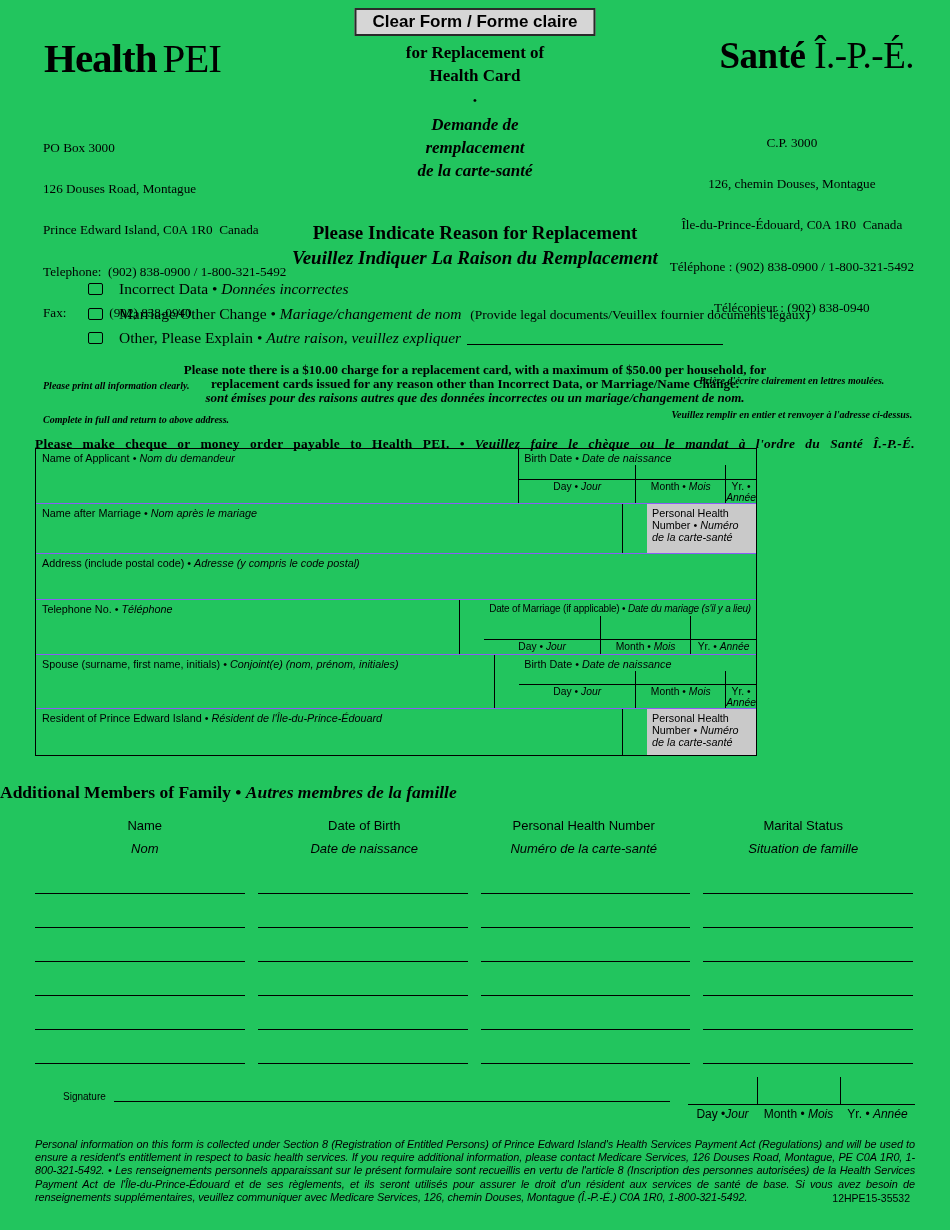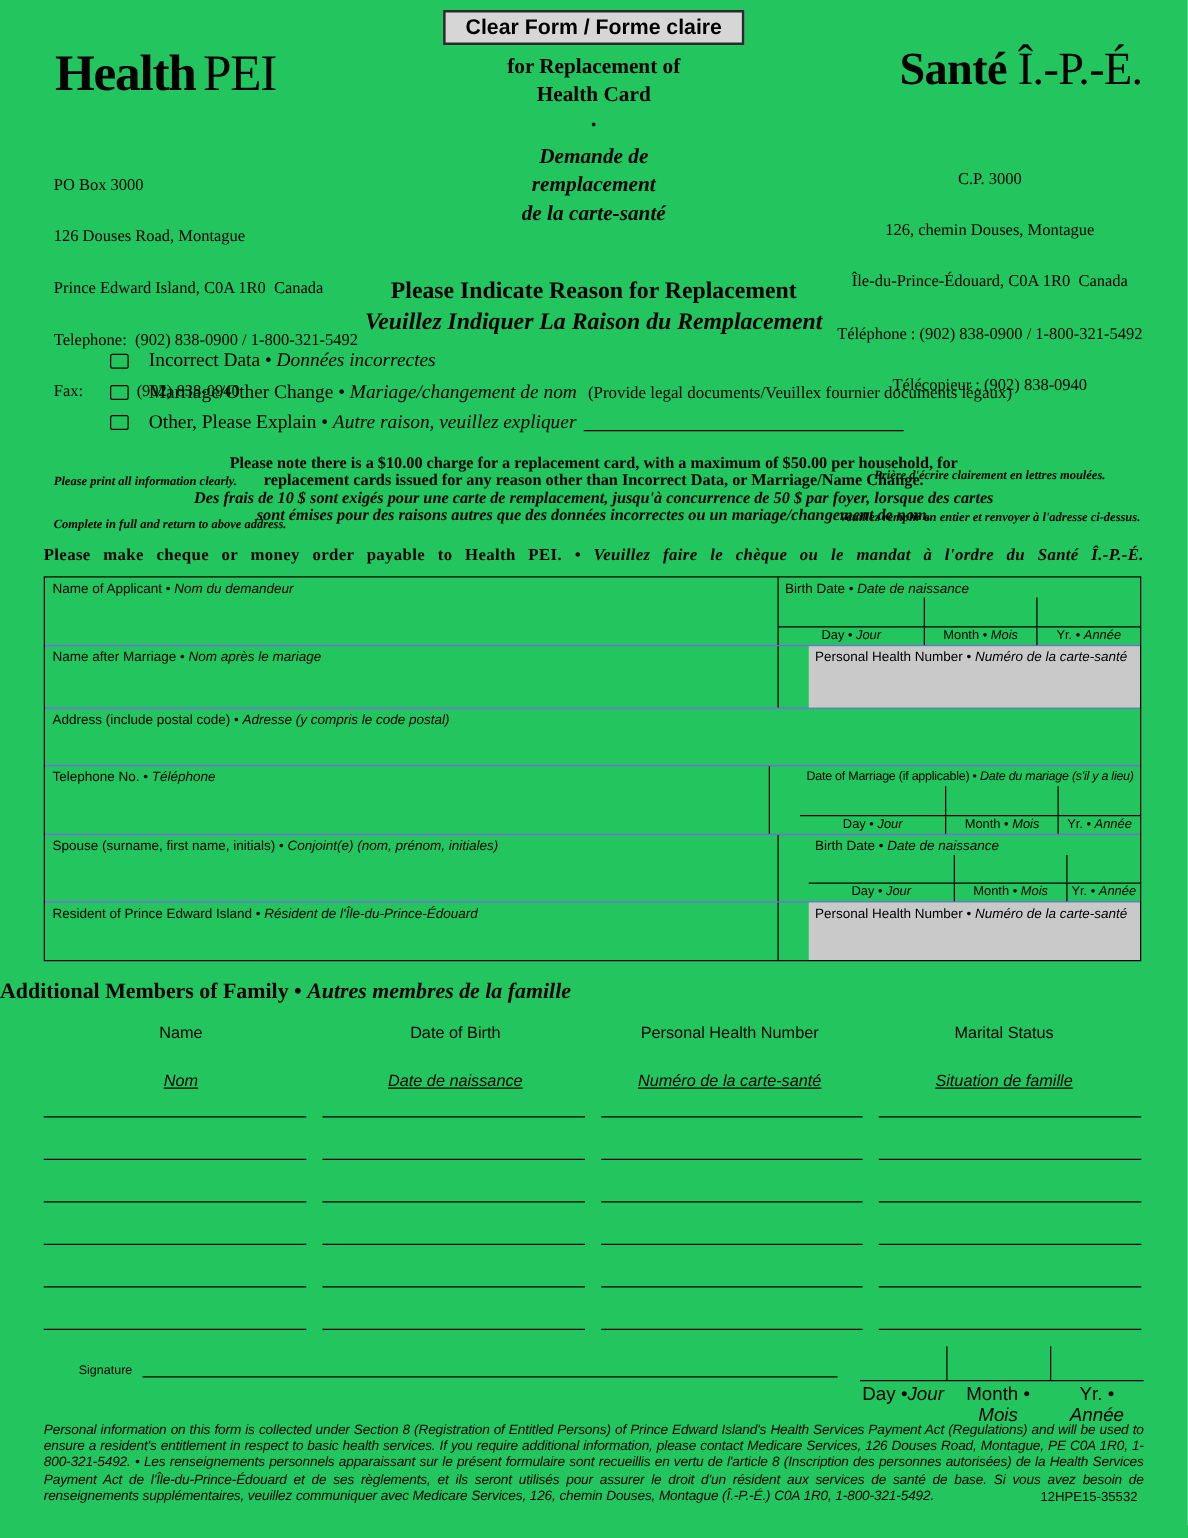--- a/index.html
+++ b/index.html
@@ -54,21 +54,21 @@
   .fee { position:absolute; top:363px; left:0; width:100%; text-align:center;
     font-weight:bold; font-size:13px; line-height:14px; }
   .fee .fr { font-style:italic; }
 
   
   .payment { position:absolute; left:35px; width:880px; top:436px; font-weight:bold;
     font-size:13.4px; text-align:justify; text-align-last:justify; letter-spacing:0.3px; }
   .payment .fr { font-style:italic; }
 
   
-  .form-table { position:absolute; left:35px; top:461px; width:878px;
+  .form-table { position:absolute; left:35px; top:448px; width:722px;
     border:1.5px solid #000; font-family:"Liberation Sans", sans-serif; font-size:10.8px; }
   .t-row { display:flex; }
   .t-row + .t-row { border-top:1px solid #8b5cf6;gap:24px; }
   .cell-l { width:587px; border-right:1px solid #000; padding:3px 6px; }
   .cell-full { width:100%; padding:3px 6px; }
   .cell-r { flex:1; position:relative; }
   .cell-r.gray { background:var(--gray-cell,#c9c9c9); }
   .f-label { line-height:12px; }
   .f-label.pad { padding:3px 5px; }
   .tight { white-space:nowrap; font-size:10px; letter-spacing:-0.2px; }
@@ -82,33 +82,33 @@
   .vline { border-left:1px solid #000; }
   .ds { text-align:center; font-size:10.3px; padding-top:1px; }
 
   
   .am-title { position:absolute; top:782px; left:0; width:100%; 
     font-size:17.5px; font-weight:bold; }
   .am-title .fr { font-style:italic; }
   .am-headers { position:absolute; left:35px; top:818px; width:878px;
     display:grid; grid-template-columns:repeat(4,1fr); text-align:center;
     font-family:"Liberation Sans", sans-serif; font-size:13px; }
-  .am-headers .fr { font-style:italic; display:block; margin-top:24px;text-decoration:underline; }
+  .am-headers .fr { font-style:italic; display:block; margin-top:8px; }
   .am-grid { position:absolute; left:35px; top:860px; width:878px;
     display:grid; grid-template-columns:repeat(4,1fr); column-gap:13px; grid-auto-rows:34px; }
   .am-cell { border-bottom:1.4px solid #000; }
 
   
   .sig-row { position:absolute; left:63px; top:1086px; width:607px; display:flex; align-items:flex-end;
     font-family:"Liberation Sans", sans-serif; font-size:10px; }
   .sig-line { flex:1; border-bottom:1.3px solid #000; height:16px; margin-left:8px; }
   .sig-date { position:absolute; left:688px; top:1077px; width:227px;
     font-family:"Liberation Sans", sans-serif; }
   .sd-box { height:28px; border-bottom:1.4px solid #000; display:flex; }
-  .sd-labels { display:flex; font-size:15px; padding-top:2px; }
+  .sd-labels { display:flex; font-size:12px; padding-top:2px; }
   .sc1 { width:69px; } .sc2 { width:83px; } .sc3 { width:75px; }
   .sd-labels div { text-align:center; }
 
   
   .footer { position:absolute; left:35px; width:880px; top:1138px;
     font-family:"Liberation Sans", sans-serif; font-style:italic; font-size:10.9px;
     line-height:13.2px; text-align:justify; letter-spacing:-0.1px; }
   .form-no { position:absolute; right:40px; top:1192px;
     font-family:"Liberation Sans", sans-serif; font-size:10.5px; }
 </style>
@@ -186,21 +186,20 @@
       <span class="opt-text">
         <span>Other, Please Explain</span> <span>•</span> <i>Autre raison, veuillez expliquer</i>
       </span>
       <span class="fill-line"></span>
     </div>
   </div>
 
   <div class="fee">
     <div>Please note there is a $10.00 charge for a replacement card, with a maximum of $50.00 per household, for</div>
     <div>replacement cards issued for any reason other than Incorrect Data, or Marriage/Name Change.</div>
-    <div class="fr">Des frais de 10 $ sont exigés pour une carte de remplacement, jusqu'à concurrence de 50 $ par foyer, lorsque des cartes</div>
     <div class="fr">sont émises pour des raisons autres que des données incorrectes ou un mariage/changement de nom.</div>
   </div>
 
   <div class="payment">
     <span>Please make cheque or money order payable to Health PEI.</span> <span class="fr">• Veuillez faire le chèque ou le mandat à l'ordre du Santé Î.-P.-É.</span>
   </div>
 
   <div class="form-table">
 
     <div class="t-row r1">

